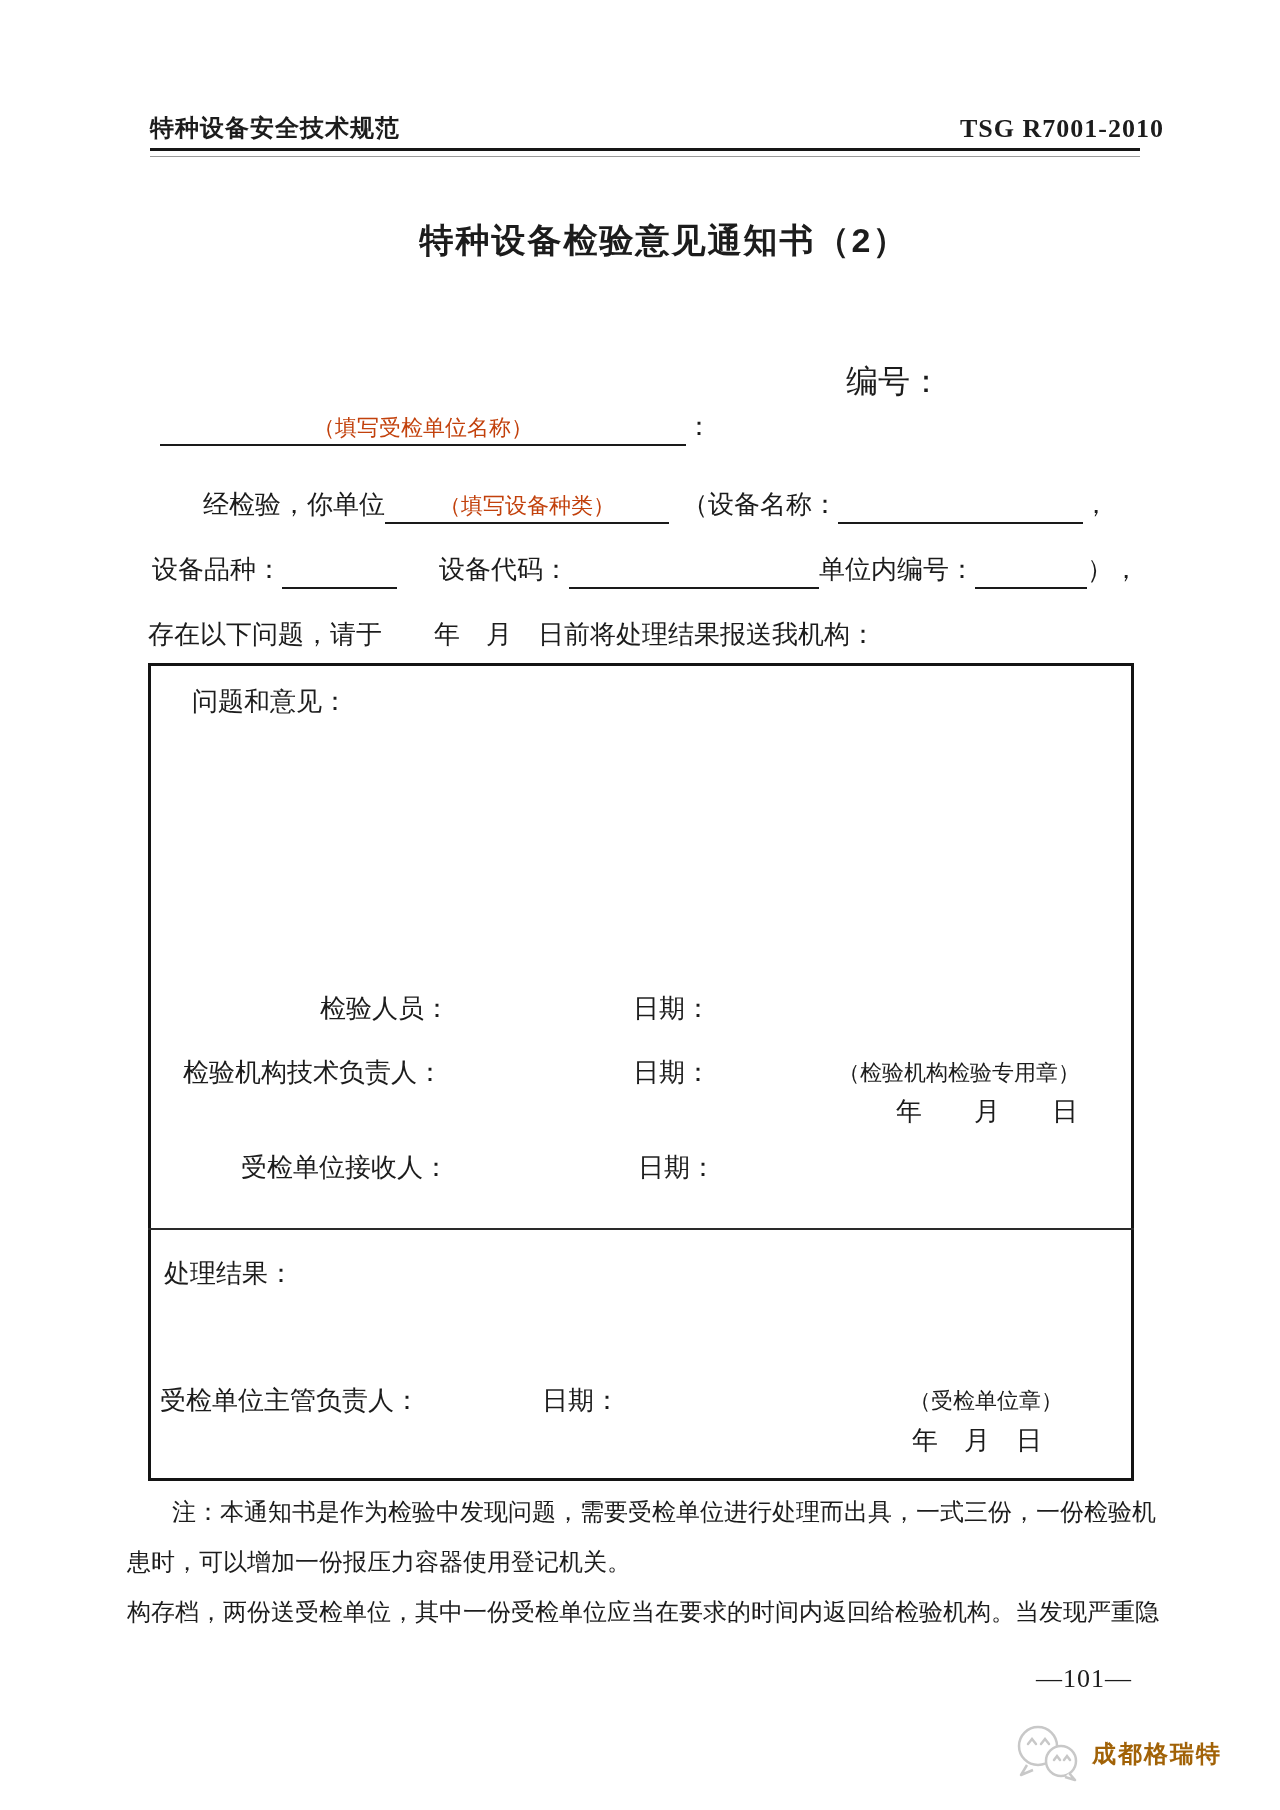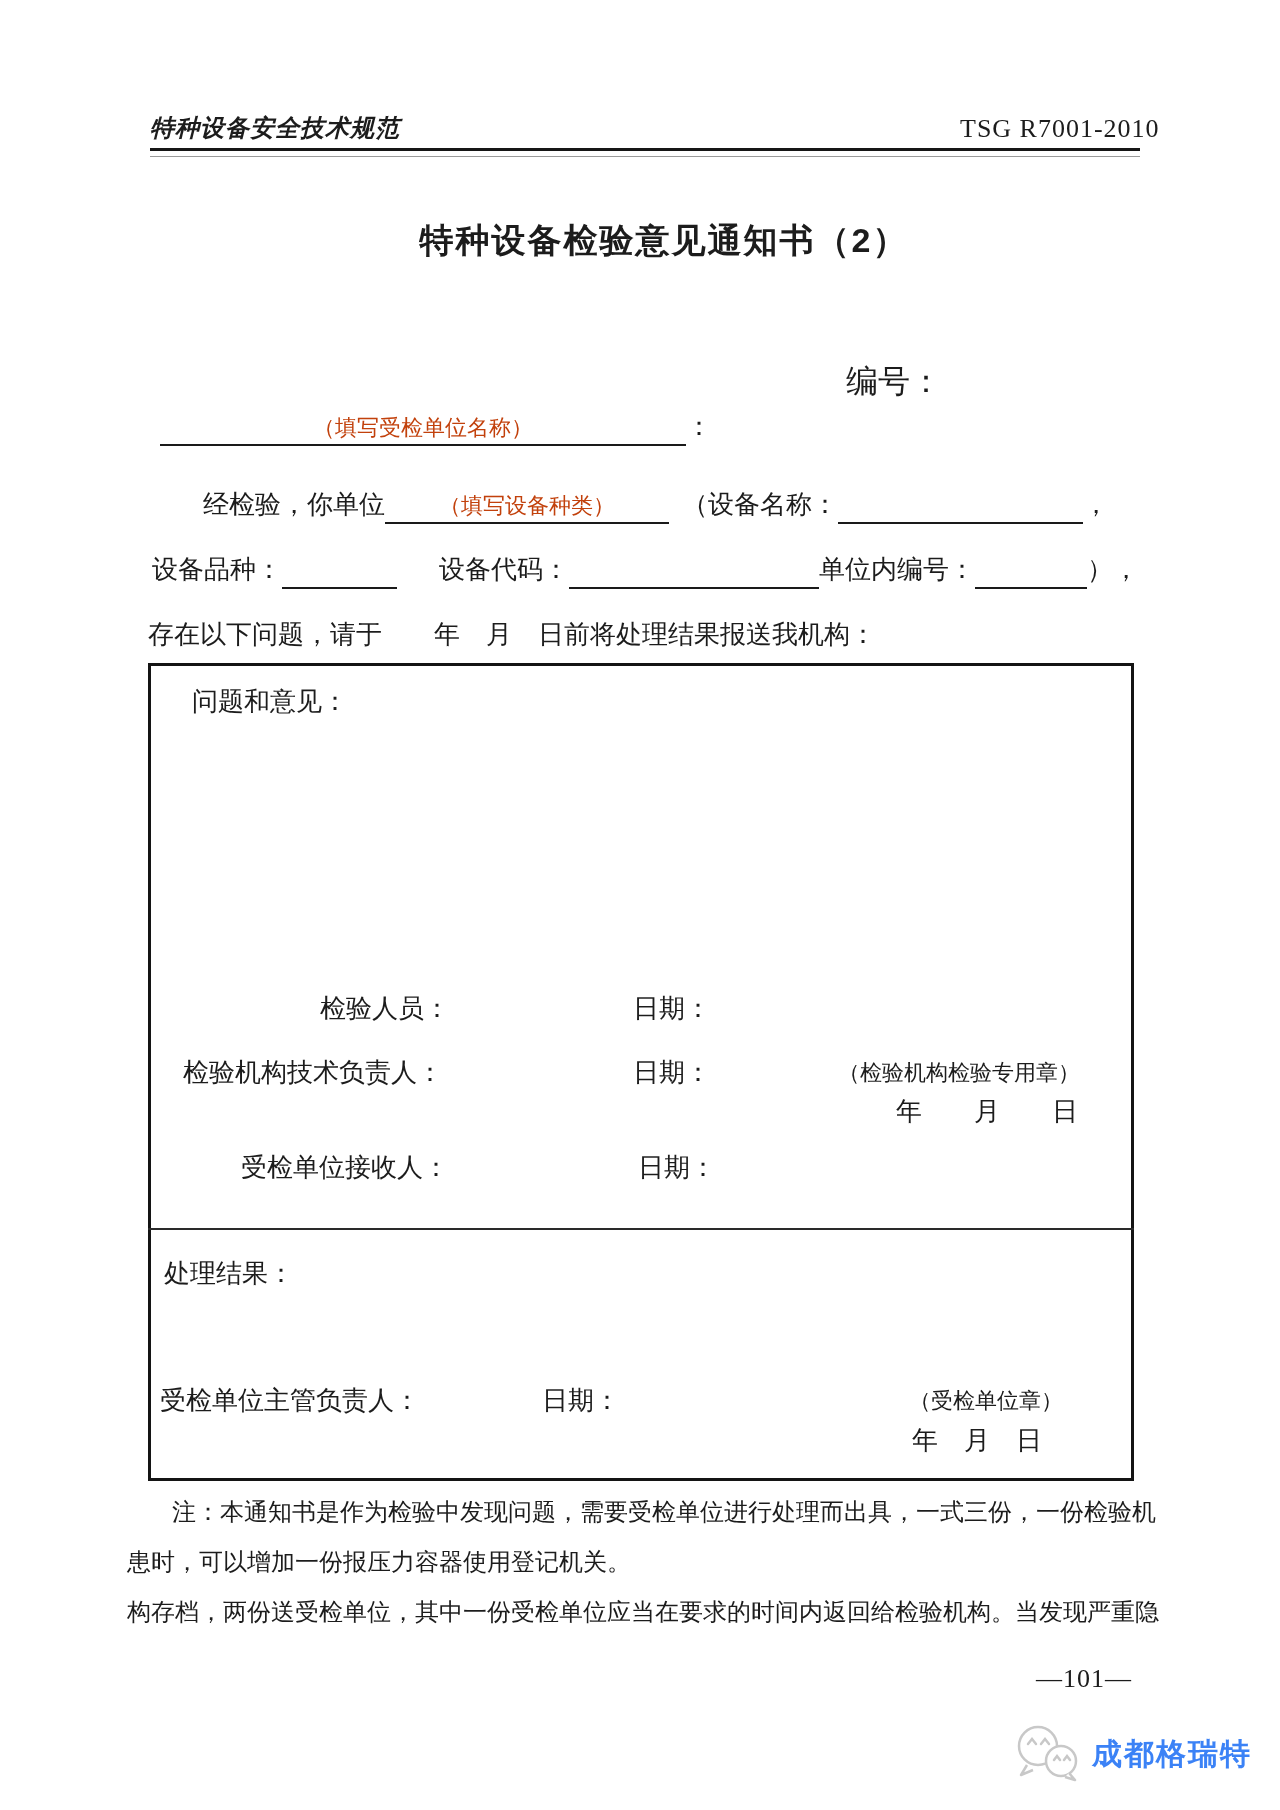--- a/index.html
+++ b/index.html
@@ -9,22 +9,22 @@
     width:1280px; height:1810px;
     background:#ffffff;
     overflow:hidden;
     font-family:"Liberation Serif","DejaVu Serif",serif;
     color:#1c1c1c;
   }
   .abs { position:absolute; white-space:nowrap; }
 
   
   .hdr-left  { left:150px; top:112px; font-size:24px; font-weight:bold;
-               font-family:"Liberation Sans","DejaVu Sans",sans-serif; letter-spacing:1px;font-style:italic; }
-  .hdr-right { left:960px; top:114px; font-size:26px; letter-spacing:1px; }
+               font-family:"Liberation Sans","DejaVu Sans",sans-serif; letter-spacing:1px; }
+  .hdr-right { left:960px; top:114px; font-size:26px; letter-spacing:1px;font-weight:bold; }
   .rule-thick{ left:150px; top:148px; width:990px; height:3px; background:#161616; }
   .rule-thin { left:150px; top:156px; width:990px; height:1px; background:#9a9a9a; }
 
   
   .doc-title { left:0; top:218px; width:1280px; text-align:center;
                font-size:34px; font-weight:bold; letter-spacing:2px;
                font-family:"Liberation Sans","DejaVu Sans",sans-serif; white-space:nowrap;padding-left:48px; }
 
   .serial { left:846px; top:360px; font-size:32px; }
 
@@ -60,21 +60,21 @@
 
   
   .note { left:127px; top:1487px; width:995px; font-size:24px; }
   .note div { height:50px; line-height:50px; white-space:nowrap; }
   .note div:first-child { text-indent:45px; }
 
   .page-number { left:1036px; top:1664px; font-size:26px; letter-spacing:1px; }
 
   
   .watermark { left:1014px; top:1722px; display:flex; align-items:center; gap:8px; }
-  .wm-text { font-size:30px; font-weight:bold; color:#3b82f6; letter-spacing:2px;
+  .wm-text { font-size:24px; font-weight:bold; color:#a16207; letter-spacing:2px;
              font-family:"Liberation Sans","DejaVu Sans",sans-serif; }
 </style>
 </head>
 <body>
 
 <div class="page">
 
   <div class="abs hdr-left">特种设备安全技术规范</div>
   <div class="abs hdr-right">TSG R7001-2010</div>
   <div class="abs rule-thick"></div>

